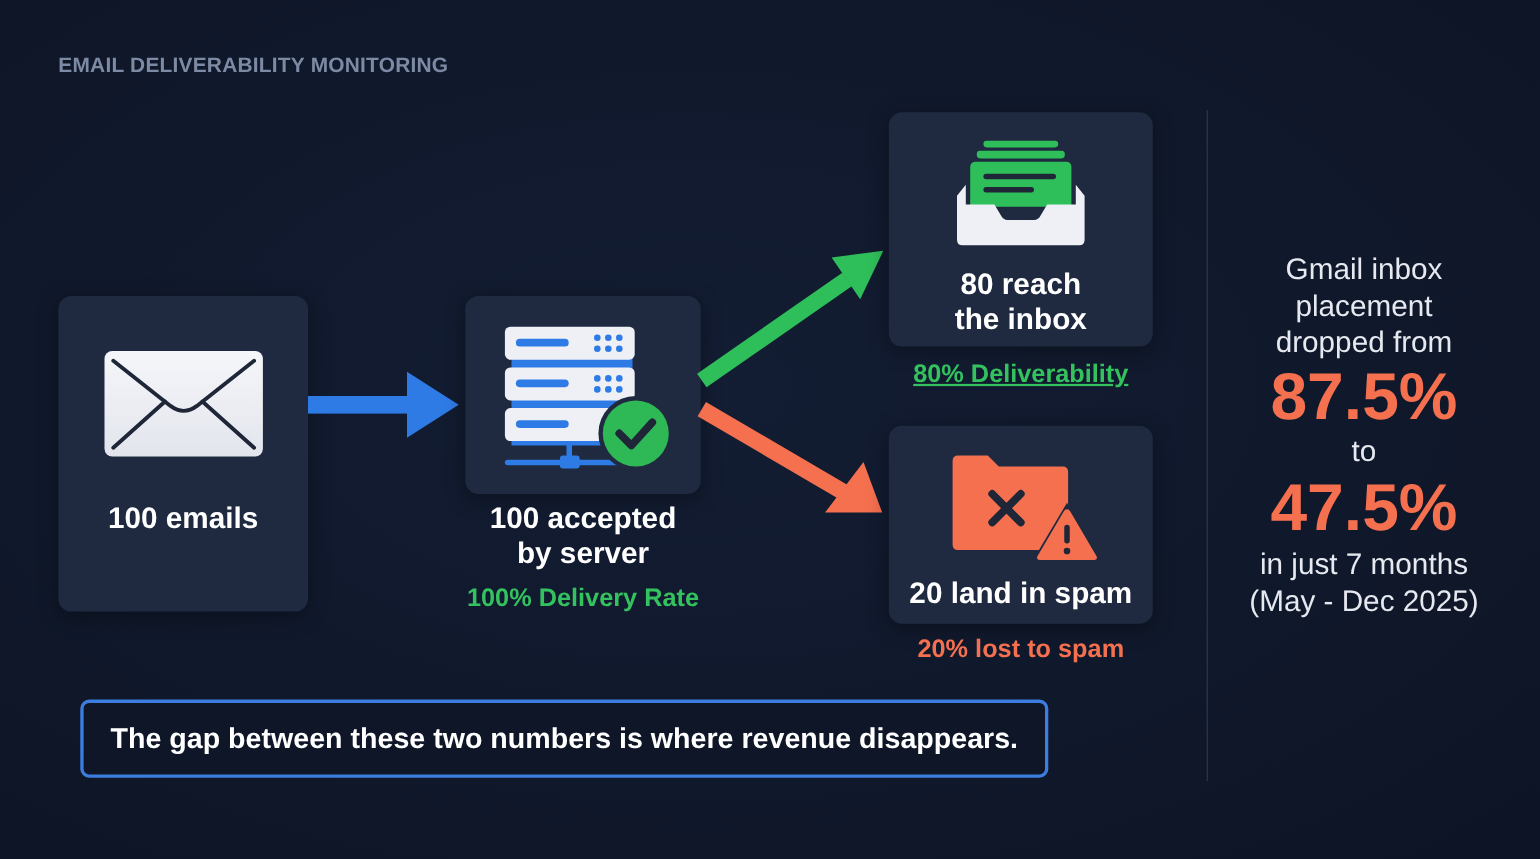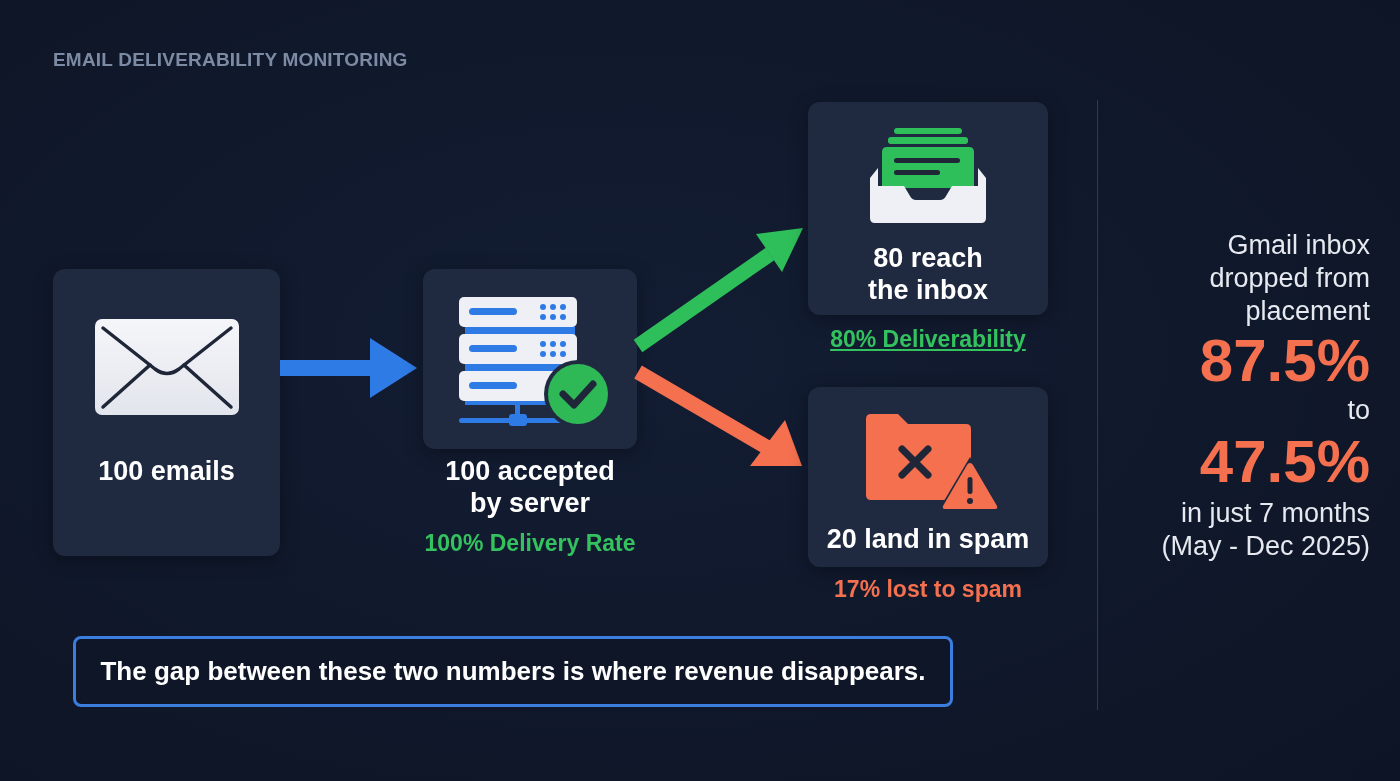--- a/index.html
+++ b/index.html
@@ -55,21 +55,21 @@
     border: 3px solid #3b7ee0; border-radius: 8px; background: #0f1628;
     display: flex; align-items: center; justify-content: center;
     color: #ffffff; font-weight: 700; font-size: 26px;
   }
 
   .divider {
     position: absolute; left: 1097px; top: 100px; width: 1px; height: 610px;
     background: #2f3a52;
   }
 
-  .stat { position: absolute; left: 1110px; width: 260px; text-align: right; color: #e6e9ef; }
+  .stat { position: absolute; left: 1110px; width: 260px; text-align: center; color: #e6e9ef; }
   .stat .line { font-size: 27px; line-height: 33px; }
   .stat .big { font-size: 60px; font-weight: 700; color: #f4704f; line-height: 66px; }
 </style>
 </head>
 <body>
 
 <div class="canvas">
 
   <div class="eyebrow">EMAIL DELIVERABILITY MONITORING</div>
 
@@ -165,30 +165,30 @@
     <svg style="left:54px;top:24px;" width="140" height="100" viewBox="0 0 140 100">
       <path d="M4 8 Q4 3 9 3 L36 3 L46 13 L104 13 Q109 13 109 18 L109 84 Q109 89 104 89 L9 89 Q4 89 4 84 Z" fill="#f4704f"></path>
       <path d="M40 38 L66 64 M66 38 L40 64" stroke="#1e2638" stroke-width="7" stroke-linecap="round"></path>
       <path d="M108 46 L140 100 L76 100 Z" fill="#1f2a40"></path>
       <path d="M108 52 Q110 52 111 54 L135 95 Q136 98 133 98 L83 98 Q80 98 81 95 L105 54 Q106 52 108 52 Z" fill="#f4704f"></path>
       <rect x="105.5" y="66" width="5" height="17" rx="2.5" fill="#1e2638"></rect>
       <circle cx="108" cy="90" r="3" fill="#1e2638"></circle>
     </svg>
     <div class="card-title">20 land in spam</div>
   </div>
-  <div class="sub red" id="spam-sub">17% lost to spam</div>
+  <div class="sub red" id="spam-sub">20% lost to spam</div>
 
   <div class="callout">The gap between these two numbers is where revenue disappears.</div>
 
   <div class="divider"></div>
 
   <div class="stat" style="top:229px;">
     <div class="line">Gmail inbox</div>
+    <div class="line">placement</div>
     <div class="line">dropped from</div>
-    <div class="line">placement</div>
     <div class="big">87.5%</div>
     <div class="line">to</div>
     <div class="big" style="margin-top:2px;">47.5%</div>
     <div class="line" style="margin-top:2px;">in just 7 months</div>
     <div class="line">(May - Dec 2025)</div>
   </div>
 
 </div>
 
 </body></html>

